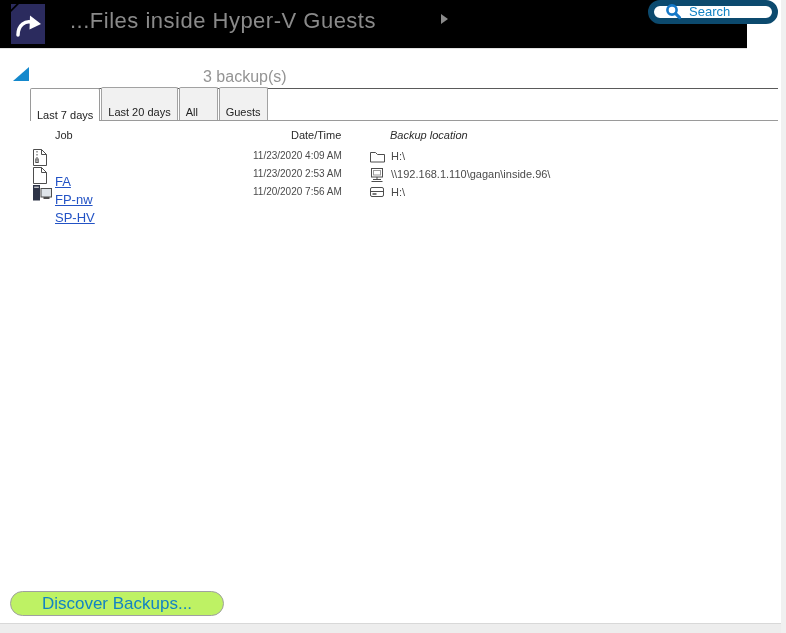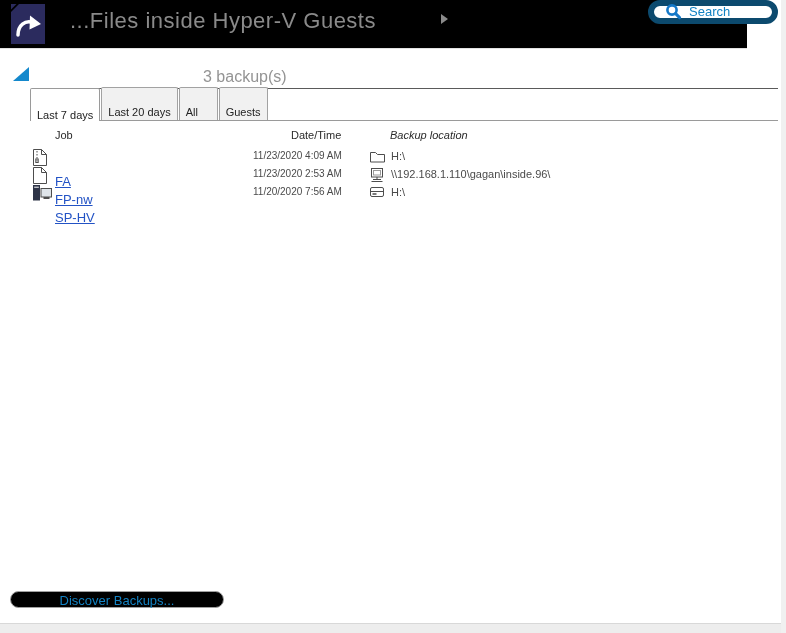--- a/index.html
+++ b/index.html
@@ -44,23 +44,23 @@
   .row{position:absolute;left:0;width:778px;height:18px;}
   .r0{top:148px;} .r1{top:166px;} .r2{top:184px;}
   .cell-jobicon{position:absolute;left:32px;top:0;width:18px;height:18px;}
   .cell-job{position:absolute;left:55px;top:8px;font-size:13px;margin-top:18px;}
   .cell-job a{color:#2353c5;text-decoration:underline;}
   .cell-date{position:absolute;left:253px;top:2px;font-size:10px;color:#4a4a4a;white-space:nowrap;}
   .cell-locicon{position:absolute;left:369px;top:1px;width:18px;height:16px;}
   .cell-loc{position:absolute;left:391px;top:2px;font-size:11px;color:#4a4a4a;white-space:nowrap;}
 
   
-  .discover-btn{position:absolute;left:10px;top:591px;width:214px;height:17px;box-sizing:border-box;
-                background:#000000;border:1px solid #a0a0a0;border-radius:13px;cursor:pointer;
-                font-family:inherit;font-size:13px;color:#1383c4;text-align:center;}
+  .discover-btn{position:absolute;left:10px;top:591px;width:214px;height:25px;box-sizing:border-box;
+                background:#bef264;border:1px solid #a0a0a0;border-radius:13px;cursor:pointer;
+                font-family:inherit;font-size:17px;color:#1383c4;text-align:center;}
   .bottom-strip{position:absolute;left:0;top:623px;width:786px;height:10px;
                 background:#ededed;border-top:1px solid #d8d8d8;box-sizing:border-box;}
   .right-strip{position:absolute;left:781px;top:0;width:5px;height:633px;background:#f0f0f0;}
 
   svg{display:block;}
 </style>
 </head>
 <body>
 
 <div class="app">

